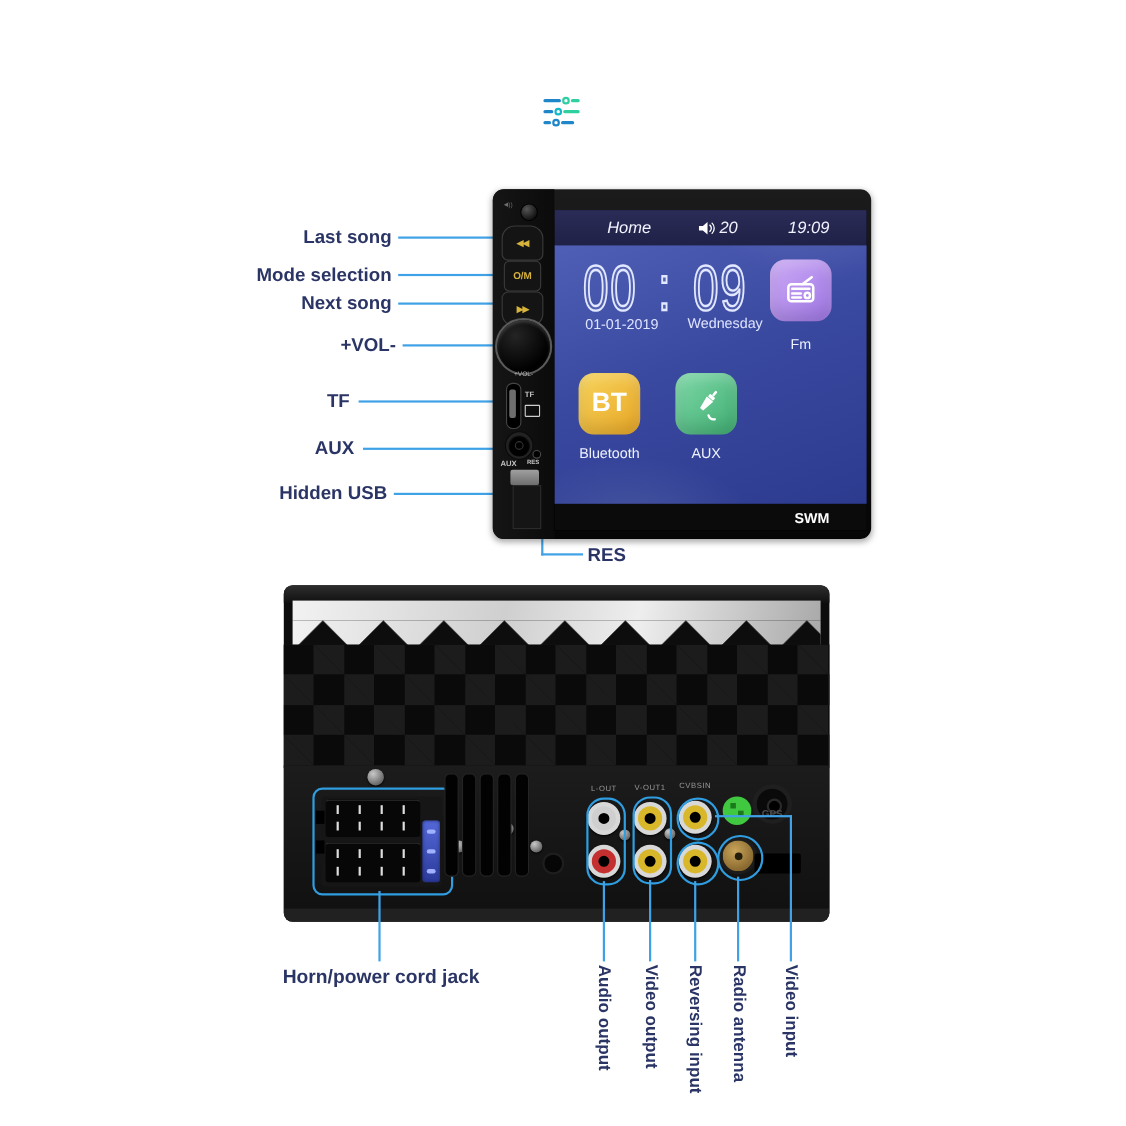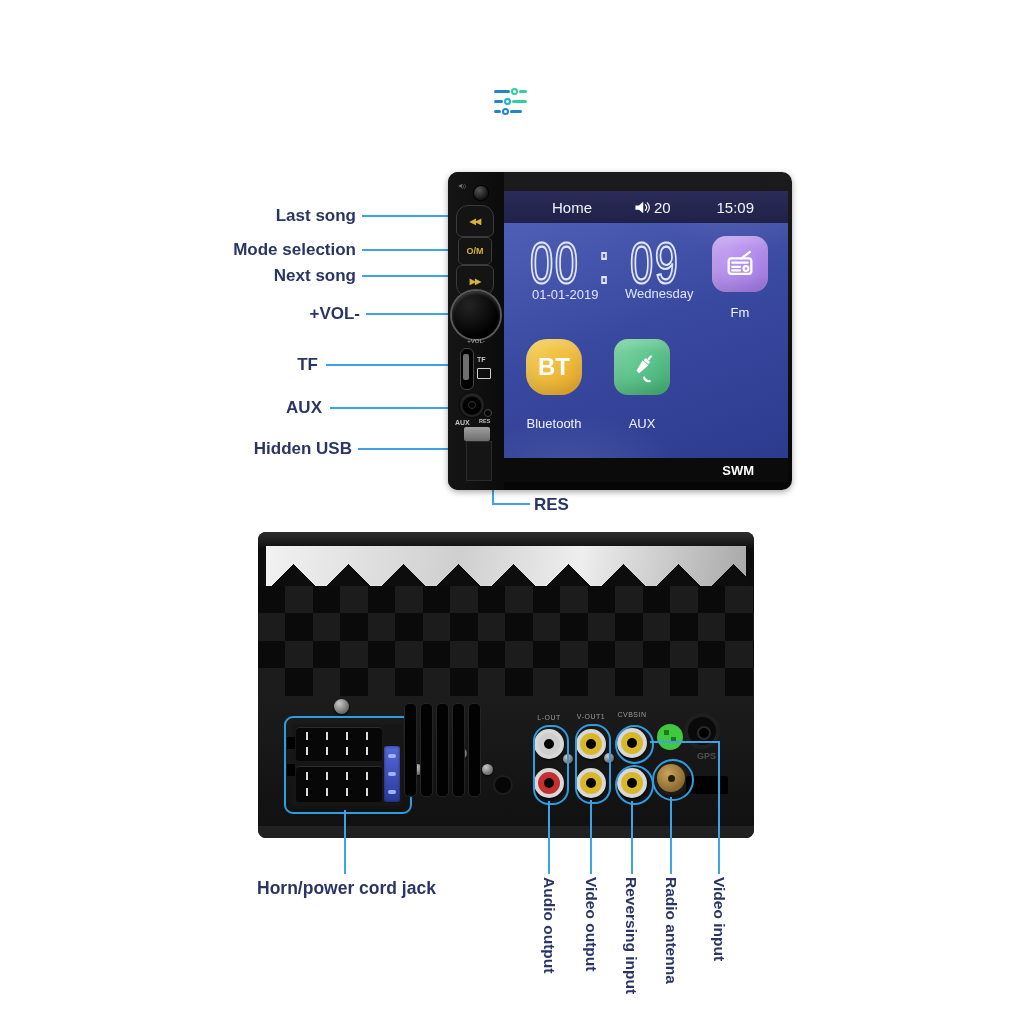--- a/index.html
+++ b/index.html
@@ -22,33 +22,33 @@
         background:linear-gradient(180deg,#1b1b1b,#060606);box-shadow:0 2px 6px rgba(0,0,0,.35);}
   .lstrip{position:absolute;left:0;top:0;width:56px;height:318px;border-radius:10px 0 0 10px;
           background:linear-gradient(90deg,#151515,#0b0b0b);}
   .pbtn{position:absolute;background:#141414;border:1px solid #3b3b3b;color:#d7b33c;
         display:flex;align-items:center;justify-content:center;font-weight:700;}
   .skp{font-size:8px;letter-spacing:-1px;color:#d7b33c;}
   .knob{position:absolute;left:4px;top:119px;width:48px;height:48px;border-radius:50%;
         background:radial-gradient(circle at 35% 30%,#242424,#000 70%);
         box-shadow:0 0 0 2px #5a5a5a, inset 0 2px 3px rgba(255,255,255,.18);}
   .screen{position:absolute;left:56px;top:19px;width:284px;height:291px;background:#000;overflow:hidden;}
-  .sbar{height:32px;background:linear-gradient(180deg,#2a2c57,#1f2147);display:flex;align-items:center;color:#f0f2ff;font-size:15px;}
+  .sbar{height:32px;background:linear-gradient(180deg,#2a2c57,#1f2147);display:flex;align-items:center;color:#f0f2ff;font-size:15px;font-style:italic;}
   .smain{position:relative;height:235px;background:linear-gradient(160deg,#505fb6 0%,#3a49a0 45%,#2c3b8e 100%);}
   .smain:before{content:"";position:absolute;inset:0;
      background:radial-gradient(ellipse 60% 40% at 25% 108%,rgba(255,255,255,.10),transparent 65%),
                 radial-gradient(ellipse 55% 35% at 85% -8%,rgba(255,255,255,.07),transparent 60%);}
   .clock{position:absolute;left:26px;top:6px;font-size:58px;font-weight:400;letter-spacing:2px;
          color:rgba(255,255,255,.07);-webkit-text-stroke:2.2px #e2e8ff;
          transform:scaleX(.72);transform-origin:0 0;white-space:nowrap;}
   .swmbar{height:24px;background:#0b0b0b;display:flex;align-items:center;justify-content:flex-end;}
   .tile{position:absolute;width:56px;text-align:center;color:#eef1ff;font-size:13px;}
   .tico{width:56px;height:56px;border-radius:14px;box-shadow:inset 0 -8px 14px rgba(0,0,0,.12), inset 0 6px 10px rgba(255,255,255,.18);
         display:flex;align-items:center;justify-content:center;}
-  .tlabel{margin-top:21px;}
+  .tlabel{margin-top:9px;}
   
   .bunit{position:absolute;left:258px;top:532px;width:496px;height:306px;border-radius:8px;background:#0c0c0c;}
   .btop{position:absolute;left:0;top:0;width:496px;height:16px;border-radius:8px 8px 0 0;
         background:linear-gradient(180deg,#2e2e2e,#101010);}
   .silver{position:absolute;left:8px;top:14px;width:480px;height:46px;
           background:linear-gradient(100deg,#f2f2f2 0%,#cfcfcf 40%,#eee 65%,#a8a8a8 100%);}
   .teeth{position:absolute;left:8px;top:32px;width:480px;height:28px;
          background:conic-gradient(from 135deg at 50% 0%, #0d0d0d 0 90deg, transparent 90deg);
          background-size:55px 28px;background-repeat:repeat-x;}
   .diamonds{position:absolute;left:0;top:54px;width:496px;height:112px;background-color:#0a0a0a;
@@ -144,47 +144,47 @@
     <div class="screen">
       <div class="sbar">
         <span style="margin-left:48px;">Home</span>
         <span style="margin-left:42px;display:flex;align-items:center;gap:3px;">
           <svg width="17" height="15" viewBox="0 0 24 20">
               <path d="M2 7v6h5l6 5V2L7 7H2z" fill="#fff"></path>
               <path d="M16 6a5.2 5.2 0 010 8M18.8 3.4a9.3 9.3 0 010 13.2" stroke="#fff" stroke-width="1.7" fill="none" stroke-linecap="round"></path>
             </svg>
           <span>20</span>
         </span>
-        <span style="margin-left:auto;margin-right:34px;">15:09</span>
+        <span style="margin-left:auto;margin-right:34px;">19:09</span>
       </div>
       <div class="smain">
         <div class="clock">
           <span>00</span>
           <span style="padding:0 8px;">:</span>
           <span>09</span>
         </div>
         <div class="abs" style="left:28px;top:64px;font-size:13px;color:#dfe4ff;">01-01-2019</div>
         <div class="abs" style="left:121px;top:63px;font-size:13px;color:#dfe4ff;">Wednesday</div>
 
-        <div class="tile" style="left:208px;top:13px;">
+        <div class="tile" style="left:196px;top:13px;">
           <div class="tico" style="background:linear-gradient(135deg,#cbaaf4,#a077e6);">
             <svg width="34" height="34" viewBox="0 0 24 24" fill="none" stroke="#fff" stroke-width="1.6" stroke-linecap="round">
               <line x1="13" y1="8" x2="19" y2="3.5"></line>
               <rect x="4" y="8" width="16" height="11" rx="2"></rect>
               <line x1="6.5" y1="11" x2="17.5" y2="11"></line>
               <circle cx="16.2" cy="15.2" r="1.7"></circle>
               <line x1="6.5" y1="14" x2="12" y2="14"></line>
                 <line x1="6.5" y1="16.5" x2="12" y2="16.5"></line>
             </svg>
           </div>
           <div class="tlabel" style="margin-top:13px;">Fm</div>
         </div>
 
         <div class="tile" style="left:22px;top:116px;">
-          <div class="tico" style="background:linear-gradient(135deg,#f6d35a,#eaa827);font-weight:700;font-size:24px;color:#fff;border-radius:21px;">
+          <div class="tico" style="background:linear-gradient(135deg,#f6d35a,#eaa827);font-weight:700;font-size:24px;color:#fff;">
               <span>BT</span>
             </div>
           <div class="tlabel">Bluetooth</div>
         </div>
 
         <div class="tile" style="left:110px;top:116px;">
           <div class="tico" style="background:linear-gradient(135deg,#7fd8a8,#3fae72);">
             <svg width="34" height="34" viewBox="0 0 24 24">
               <g transform="rotate(40 12 12)" fill="#fff">
                 <rect x="11.2" y="1.5" width="1.6" height="4" rx=".8"></rect>
@@ -284,21 +284,21 @@
   <div class="abs" style="left:654px;top:761px;width:34px;height:34px;border-radius:50%;background:radial-gradient(circle at 40% 35%,#c9a45a,#8a6a30 70%);border:3px solid #1c1c1c;box-sizing:border-box;">
     <div class="abs" style="left:11px;top:11px;width:7px;height:7px;border-radius:50%;background:#241e08;"></div>
   </div>
   <div class="abs" style="left:657px;top:724px;width:26px;height:26px;border-radius:50%;background:#41c841;">
     <div class="abs" style="left:7px;top:6px;width:5px;height:5px;background:#1c7a1c;"></div>
     <div class="abs" style="left:14px;top:13px;width:5px;height:5px;background:#1c7a1c;"></div>
   </div>
   <div class="abs" style="left:684px;top:713px;width:36px;height:36px;border-radius:50%;background:#0a0a0a;border:4px solid #1f1f1f;box-sizing:border-box;">
     <div class="abs" style="left:9px;top:9px;width:10px;height:10px;border-radius:50%;background:#000;border:2px solid #2a2a2a;"></div>
   </div>
-  <div class="abs" style="left:688px;top:751px;width:28px;text-align:right;font-size:9px;font-weight:700;color:#4f4f4f;">GPS</div>
+  <div class="abs" style="left:688px;top:735px;width:28px;text-align:center;font-size:9px;font-weight:700;color:#4f4f4f;">GPS</div>
   <div class="abs" style="left:686px;top:776px;width:42px;height:18px;background:#000;border-radius:2px;"></div>
 
   <div class="outline" style="left:533px;top:725px;width:32px;height:76px;border-radius:16px;"></div>
   <div class="outline" style="left:575px;top:724px;width:32px;height:76px;border-radius:16px;"></div>
   <div class="outline" style="left:615px;top:725px;width:35px;height:35px;border-radius:50%;"></div>
   <div class="outline" style="left:615px;top:765px;width:35px;height:36px;border-radius:50%;"></div>
   <div class="outline" style="left:652px;top:759px;width:38px;height:38px;border-radius:50%;"></div>
 
   <div class="vline" style="left:344px;top:810px;height:64px;"></div>
   <div class="vline" style="left:548px;top:801px;height:73px;"></div>

